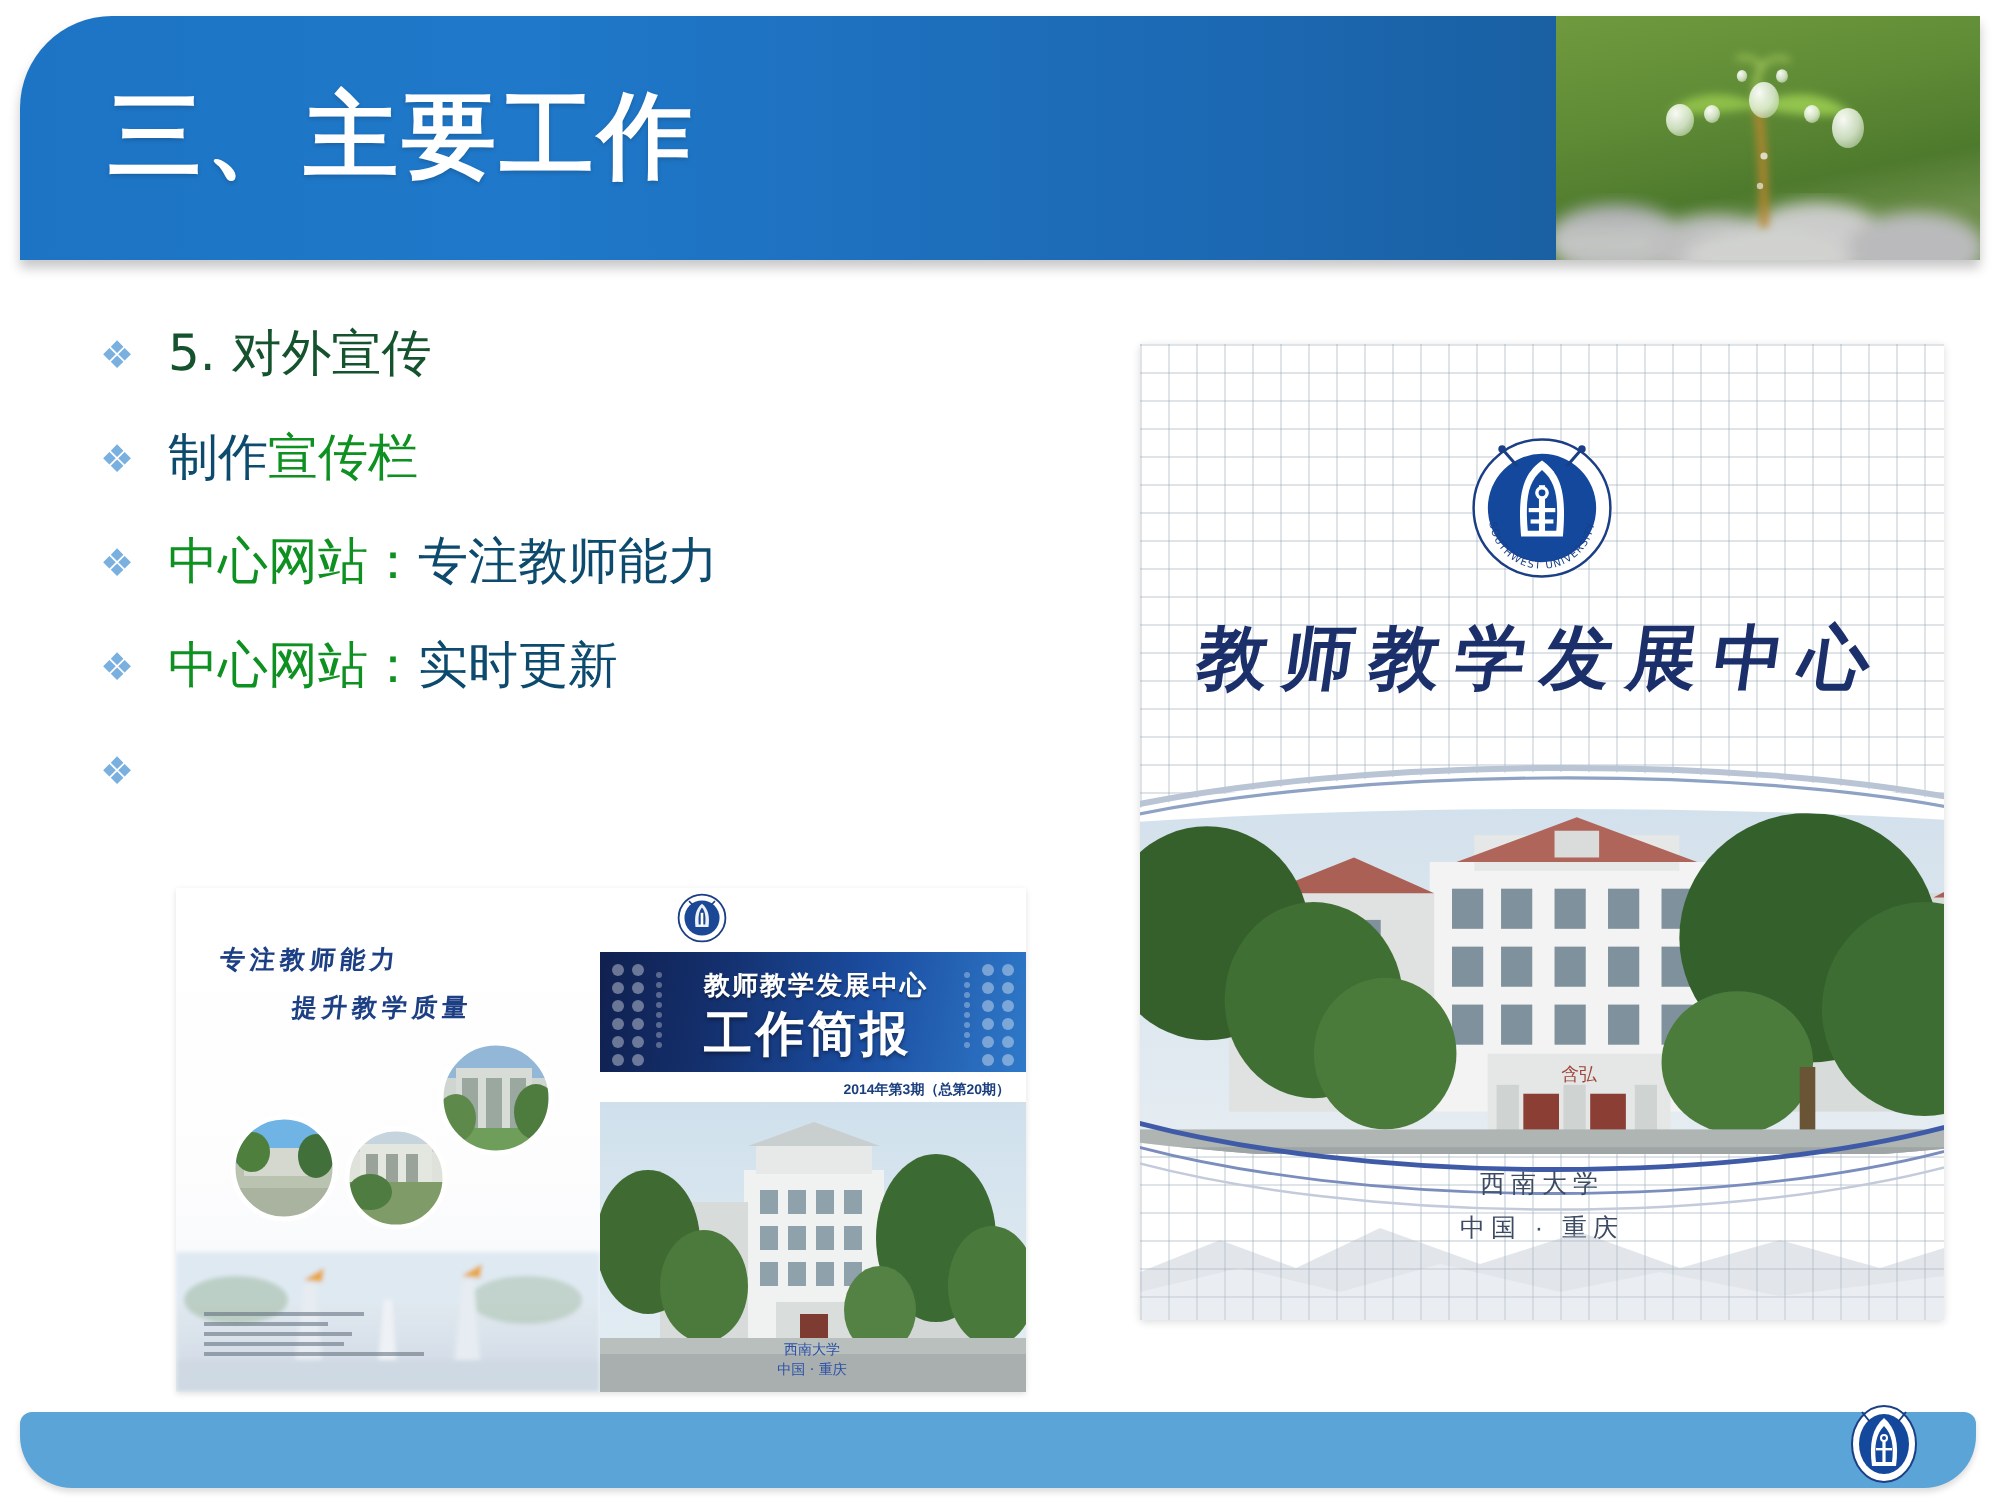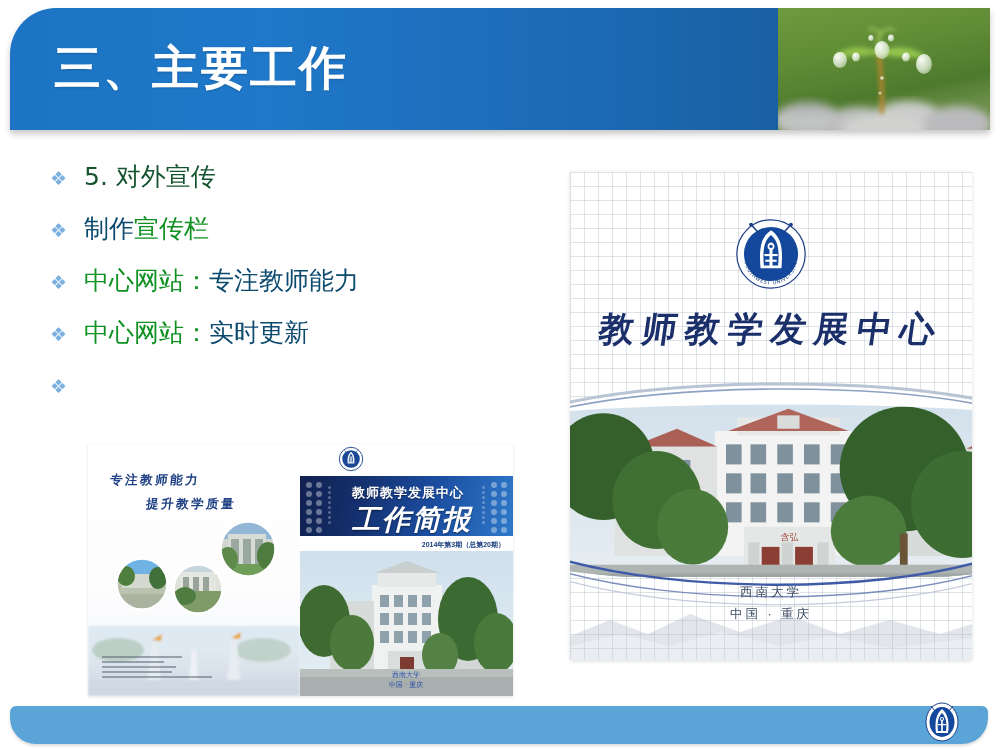--- a/index.html
+++ b/index.html
@@ -83,24 +83,23 @@
     position:absolute;left:0px;top:32px;width:213px;height:60px;
     background:linear-gradient(100deg,#10204f 0%,#14306e 28%,#1b4da0 62%,#2f79c9 100%);
     overflow:hidden;
   }
   .nl-title1{
     position:absolute;left:52px;top:8px;color:#ffffff;font-size:13px;
     font-weight:bold;letter-spacing:1px;white-space:nowrap;
     text-shadow:0 1px 1px rgba(0,0,0,.4);
   }
   .nl-title2{
-    position:absolute;left:52px;top:25px;color:#ffffff;font-size:28px;
+    position:absolute;left:52px;top:25px;color:#ffffff;font-size:24px;
     font-weight:bold;letter-spacing:2px;white-space:nowrap;
     text-shadow:0 1px 2px rgba(0,0,0,.45);
-    font-style:italic;
   }
   .nl-issue{
     position:absolute;right:8px;top:96px;color:#1b3f7e;font-size:7px;
     font-weight:bold;white-space:nowrap;
   }
   .dotcol{position:absolute;top:6px;}
   .dotcol i{display:block;width:6px;height:6px;border-radius:50%;
     background:rgba(255,255,255,.38);margin-bottom:3px;}
   .dotcol.small i{width:3px;height:3px;background:rgba(255,255,255,.3);margin-bottom:2px;}
 

